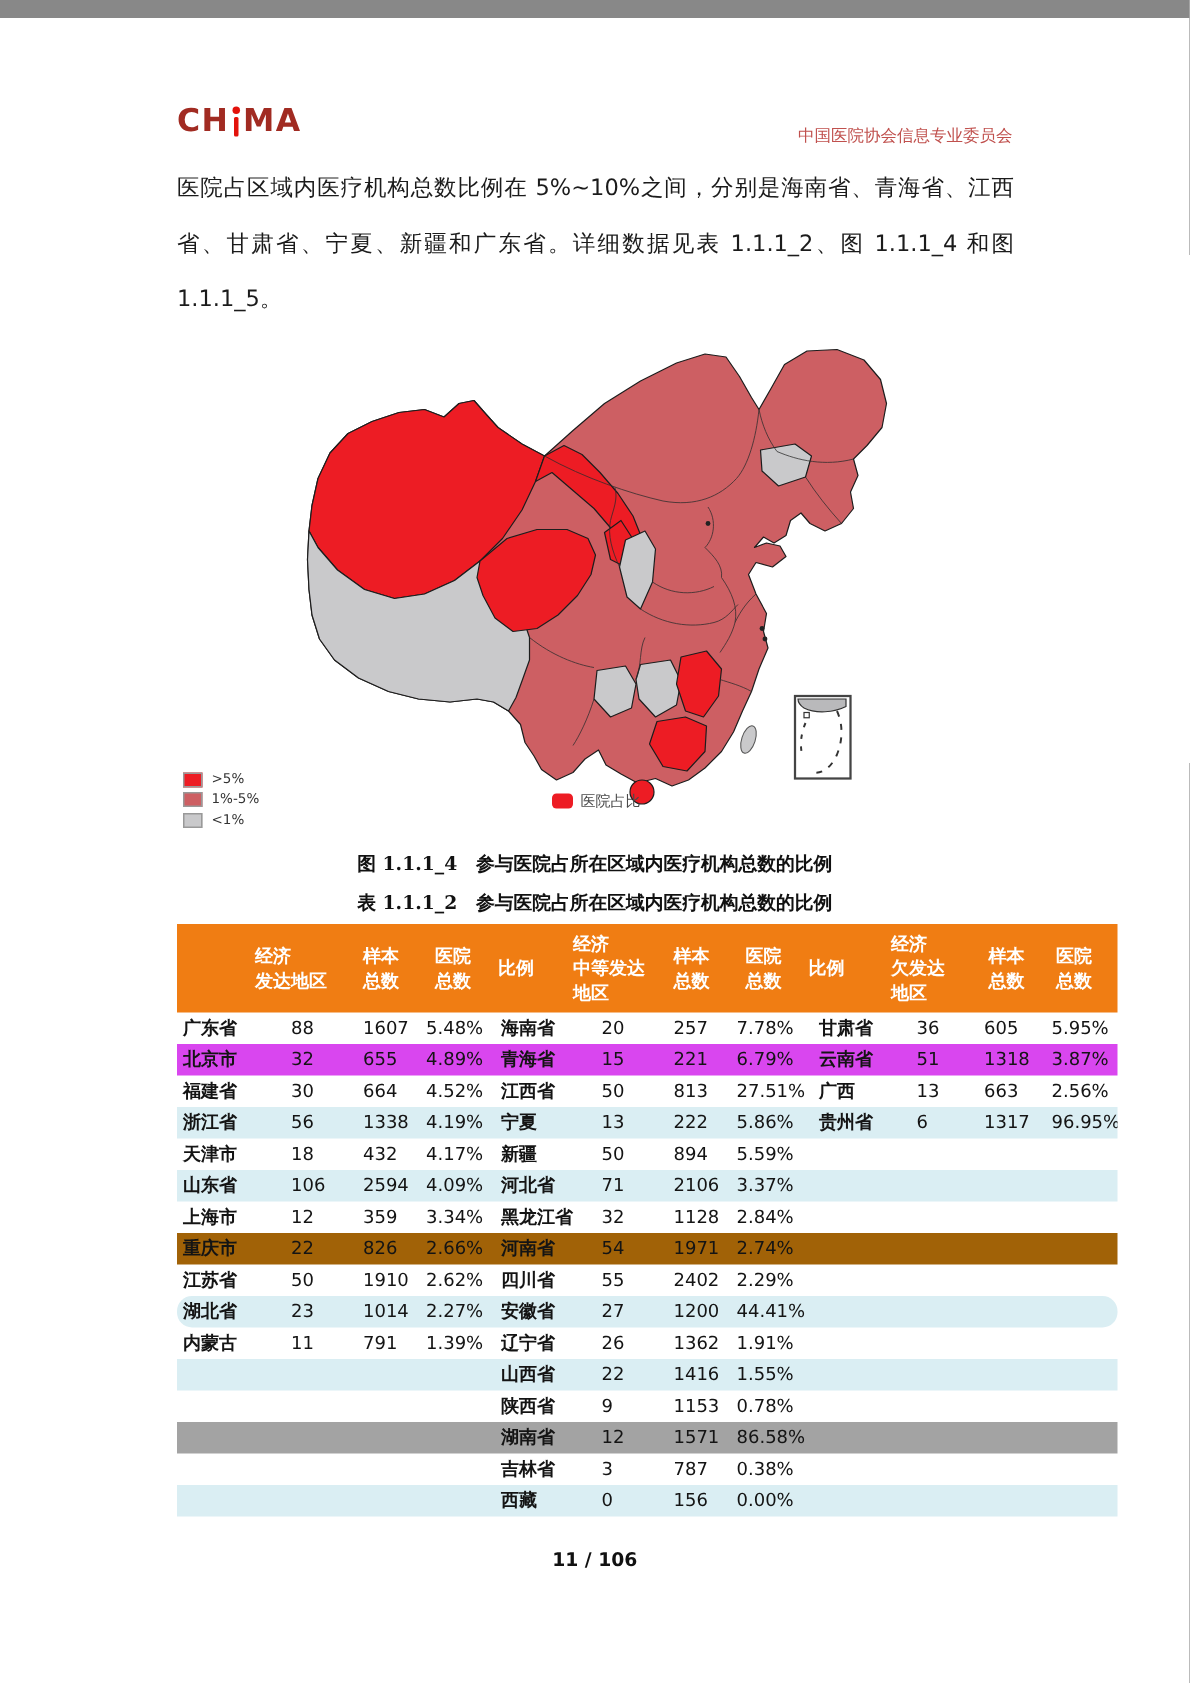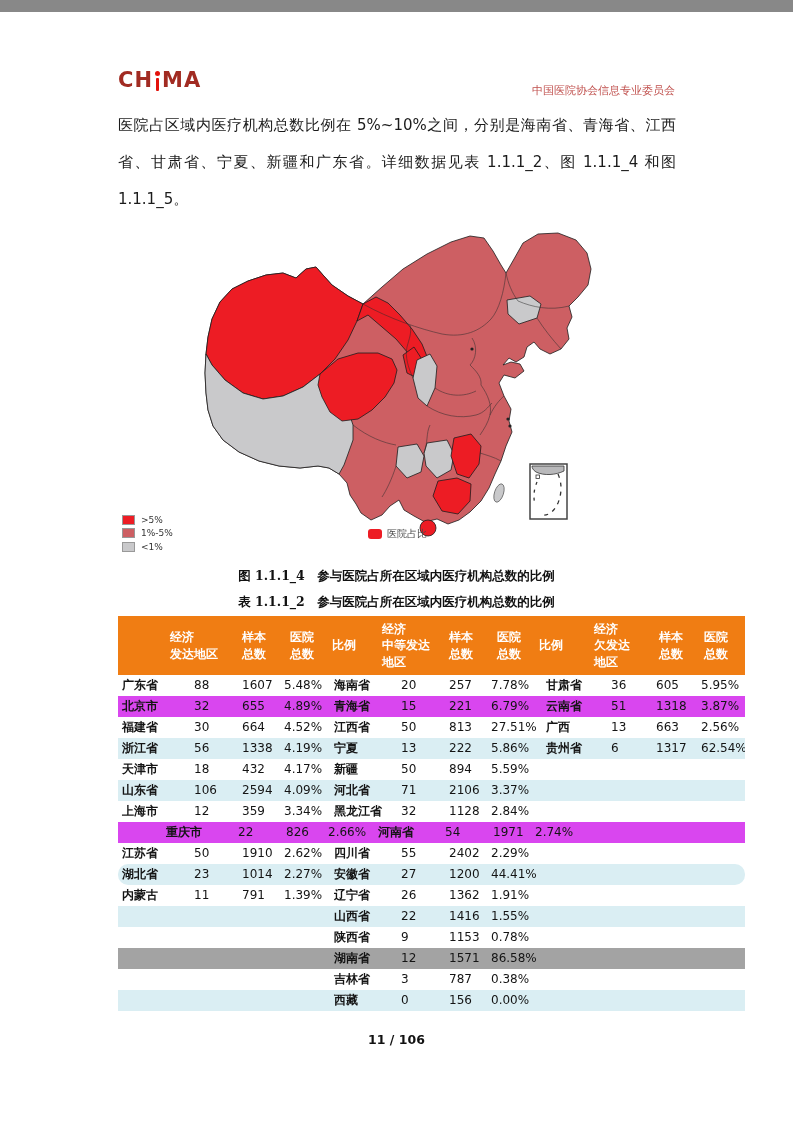--- a/index.html
+++ b/index.html
@@ -243,21 +243,21 @@
           <div class="t-cell">56</div>
           <div class="t-cell">1338</div>
           <div class="t-cell">4.19%</div>
           <div class="t-cell name">宁夏</div>
           <div class="t-cell">13</div>
           <div class="t-cell">222</div>
           <div class="t-cell">5.86%</div>
           <div class="t-cell name">贵州省</div>
           <div class="t-cell">6</div>
           <div class="t-cell">1317</div>
-          <div class="t-cell">62.54%</div>
+          <div class="t-cell">96.95%</div>
         </div>
         <div class="t-row">
           <div class="t-cell name">天津市</div>
           <div class="t-cell">18</div>
           <div class="t-cell">432</div>
           <div class="t-cell">4.17%</div>
           <div class="t-cell name">新疆</div>
           <div class="t-cell">50</div>
           <div class="t-cell">894</div>
           <div class="t-cell">5.59%</div>
@@ -287,21 +287,21 @@
           <div class="t-cell">3.34%</div>
           <div class="t-cell name">黑龙江省</div>
           <div class="t-cell">32</div>
           <div class="t-cell">1128</div>
           <div class="t-cell">2.84%</div>
           <div class="t-cell name"></div>
           <div class="t-cell"></div>
           <div class="t-cell"></div>
           <div class="t-cell"></div>
         </div>
-        <div class="t-row alt" style="background: #d946ef; padding-left: 44px;">
+        <div class="t-row alt" style="background: #a16207;">
           <div class="t-cell name">重庆市</div>
           <div class="t-cell">22</div>
           <div class="t-cell">826</div>
           <div class="t-cell">2.66%</div>
           <div class="t-cell name">河南省</div>
           <div class="t-cell">54</div>
           <div class="t-cell">1971</div>
           <div class="t-cell">2.74%</div>
           <div class="t-cell name"></div>
           <div class="t-cell"></div>

